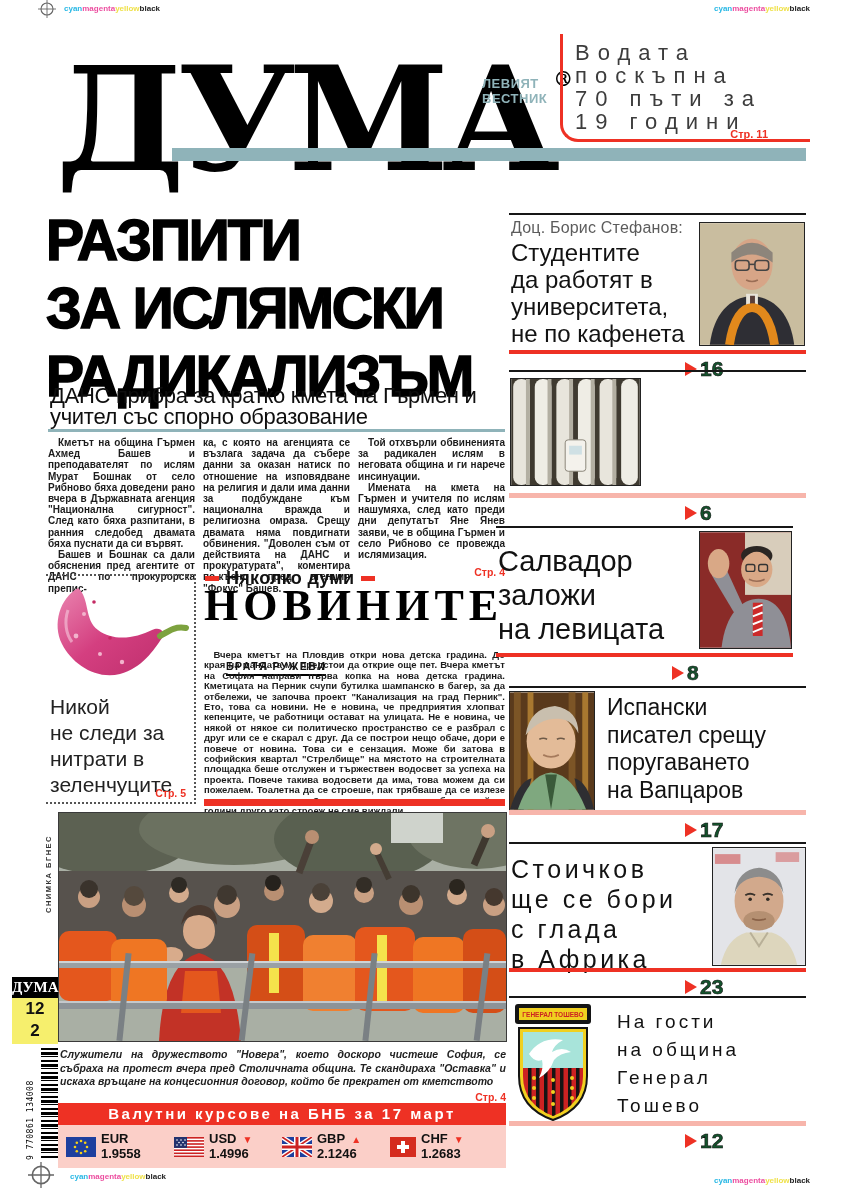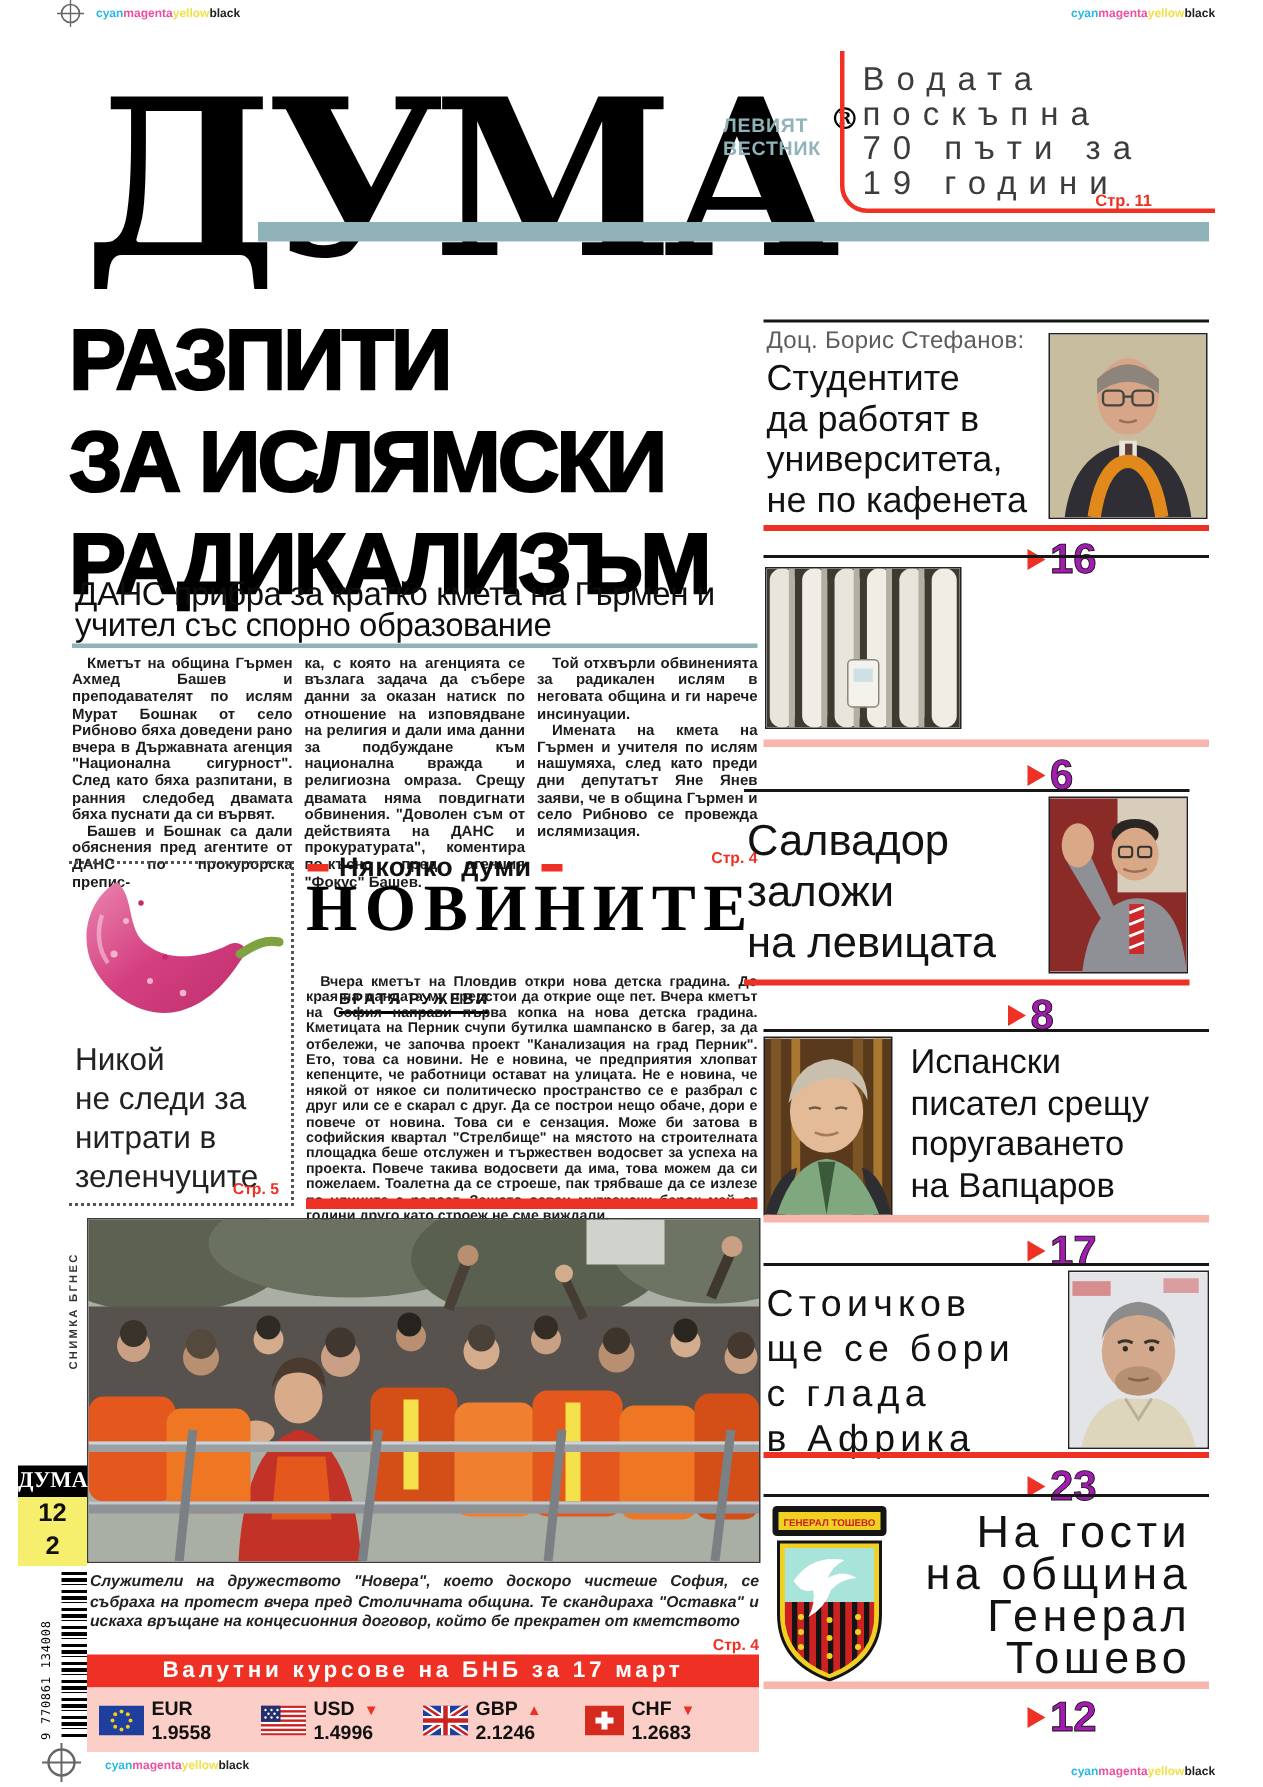--- a/index.html
+++ b/index.html
@@ -79,27 +79,27 @@
   
   .sb { width:297px; }
   .sb-rule { position:absolute; left:0; top:0; width:100%; height:2px; background:#161616; }
   .sb-kicker { font-size:16px; color:#5c5c5c; letter-spacing:.2px; }
   .sb-title { color:#121212; }
   .t1 { font-size:24px; line-height:27px; }
   .t2 { font-size:21px; line-height:26px; }
   .t3 { font-size:29px; line-height:34px; }
   .t4 { font-size:23px; line-height:27.5px; }
   .t5 { font-size:25px; line-height:30px; letter-spacing:3.5px; }
-  .t6 { font-size:30px; line-height:28px; letter-spacing:3px;text-align:right; }
+  .t6 { font-size:19px; line-height:28px; letter-spacing:3px; }
   .sb-bar-red { position:absolute; left:0; width:100%; height:4px; background:#ee3124; }
   .sb-bar-pink { position:absolute; left:0; width:100%; height:5px; background:#f7b5ab; }
   .sb-pagenum { position:absolute; display:flex; align-items:center; }
   .sb-tri { width:0; height:0; border-left:12px solid #ee3124; border-top:7px solid transparent;
             border-bottom:7px solid transparent; margin-right:3px; }
-  .sb-num { font-size:28px; font-weight:bold; color:#a21caf; -webkit-text-stroke:.6px #111; }
+  .sb-num { font-size:21px; font-weight:bold; color:#14532d; -webkit-text-stroke:.6px #111; }
   .sb-photo { position:absolute; border:1.5px solid #222; }
 
   
   .spine-brand { background:#000; color:#fff; text-align:center; font-family:"Liberation Serif",serif;
                  font-weight:bold; font-size:15px; line-height:21px; }
   .spine-ed { background:#f6ef6d; text-align:center; font-weight:bold; font-size:17px; line-height:22px; color:#111; }
   .barcode-stripes { position:absolute; right:0; top:0; width:17px; height:112px;
       background:repeating-linear-gradient(180deg,#000 0 2px,#fff 2px 4px,#000 4px 7px,#fff 7px 8px,#000 8px 9px,#fff 9px 12px); }
   .barcode-digits { position:absolute; left:0; top:0; height:112px; writing-mode:vertical-rl; transform:rotate(180deg);
       font-family:"DejaVu Sans Mono",monospace; font-size:8px; color:#000; letter-spacing:.5px; }

